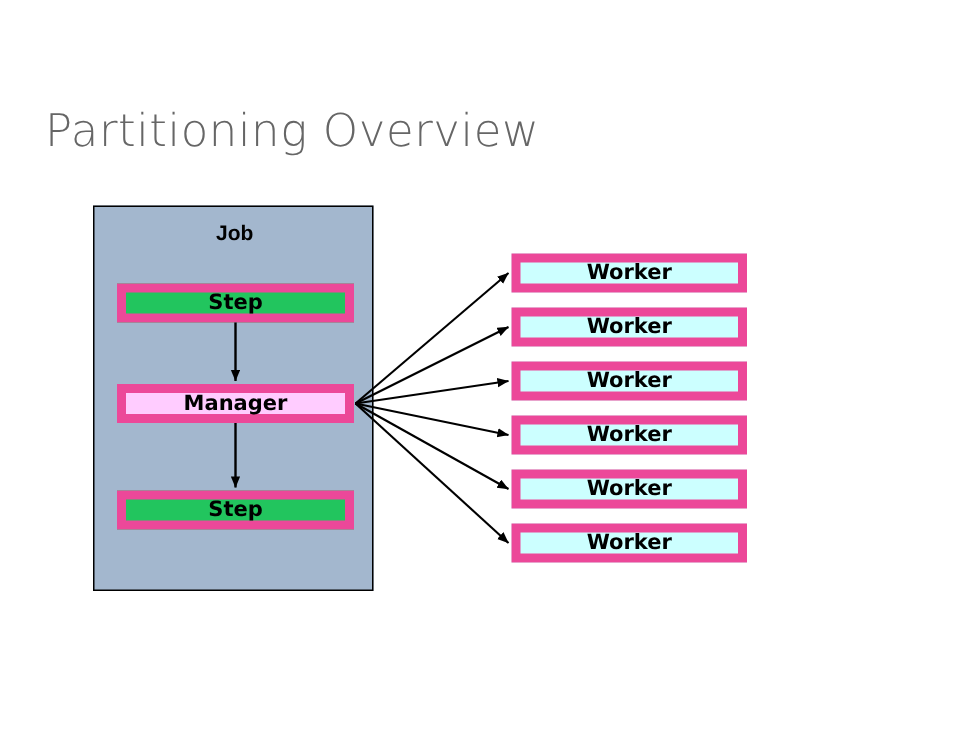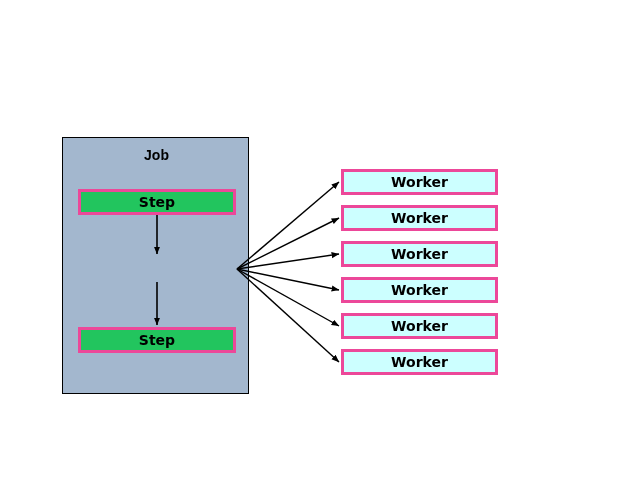--- a/index.html
+++ b/index.html
@@ -61,21 +61,21 @@
     font-size: 14px;
     font-weight: bold;
     color: #000000;
     line-height: 18px;
   }
 
   
   .node-box {
     position: absolute;
     box-sizing: border-box;
-    border: 3px solid #ec4899;
+    border: 6px solid #ec4899;
     display: flex;
     align-items: center;
     justify-content: center;
     font-family: "DejaVu Sans", sans-serif;
     font-size: 14px;
     font-weight: bold;
     color: #000000;
     text-align: center;
   }
   .step-box {
@@ -111,27 +111,29 @@
     width: 642px;
     height: 491px;
     pointer-events: none;
   }
 </style>
 </head>
 <body>
 
 <div id="slide">
 
+  <div id="slide-title">Partitioning Overview</div>
 
   <div id="job-box">
     <div id="job-label">Job</div>
   </div>
 
   <div class="node-box step-box" id="step-top">Step</div>
 
+  <div class="node-box" id="manager-box">Manager</div>
 
   <div class="node-box step-box" id="step-bottom">Step</div>
 
   <div class="node-box worker-box" style="top:169px">Worker</div>
   <div class="node-box worker-box" style="top:205px">Worker</div>
   <div class="node-box worker-box" style="top:241px">Worker</div>
   <div class="node-box worker-box" style="top:277px">Worker</div>
   <div class="node-box worker-box" style="top:313px">Worker</div>
   <div class="node-box worker-box" style="top:349px">Worker</div>
 

